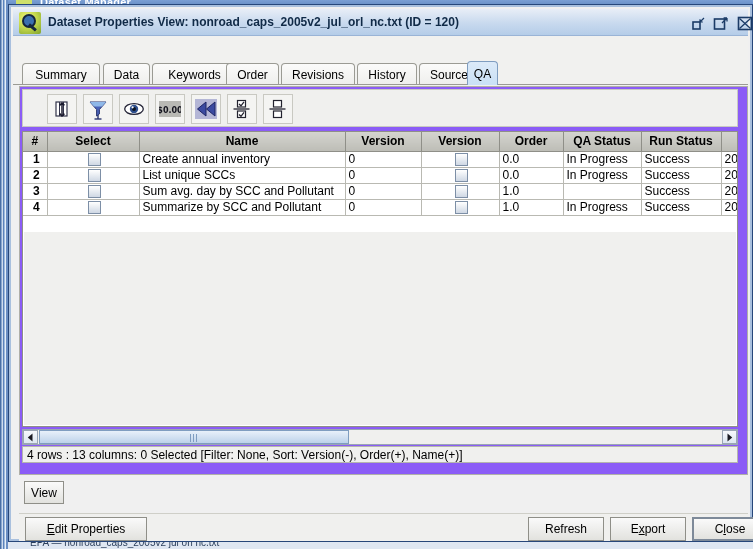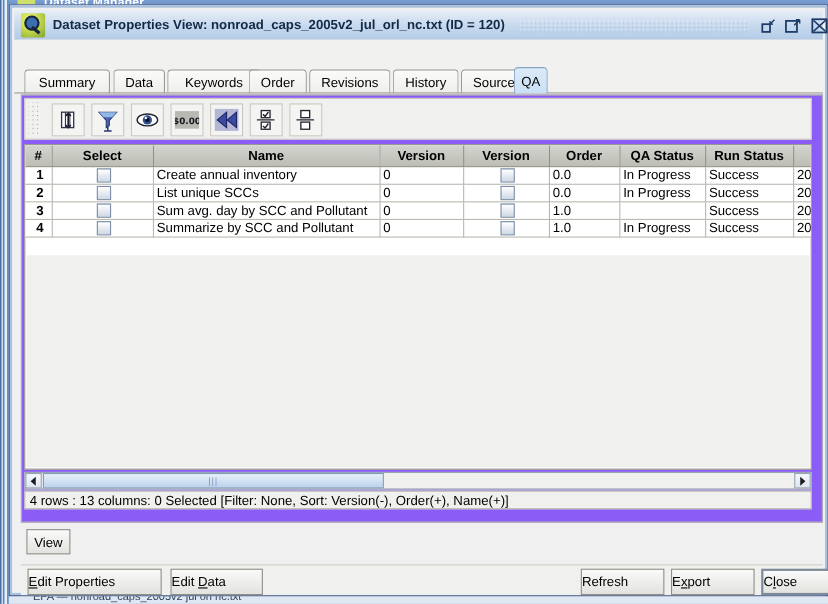--- a/index.html
+++ b/index.html
@@ -278,21 +278,21 @@
     background:#f0f0ee;
     border-top:1px solid #cfcfc8;
     box-sizing:border-box;
   }
   .btn{
     position:absolute;top:3px;height:24px;
     background:linear-gradient(#fafafa,#e2e2de);
     border:1px solid #8f8f88;
     box-sizing:border-box;
     font-size:12px;color:#000;
-    display:flex;align-items:center;justify-content:flex-start;
+    display:flex;align-items:center;justify-content:center;
     white-space:nowrap;
     cursor:default;
   }
   .btn.default{border:2px solid #7e8a99;}
   .mn{text-decoration:underline;}
 </style>
 </head>
 <body>
 
 <div id="bg-window-strip">
@@ -540,23 +540,20 @@
 
     <div id="statusline">4 rows : 13 columns: 0 Selected [Filter: None, Sort: Version(-), Order(+), Name(+)]</div>
   </div>
 
   <div id="view-btn">View</div>
 
   <div id="bottombar">
         <div class="btn" style="left: 6px; width: 122px;">
           <span><span class="mn">E</span>dit Properties</span>
         </div>
-        <div class="btn" style="left: 136px; width: 84px;">
-          <span>Edit <span class="mn">D</span>ata</span>
-        </div>
         <div class="btn" style="left: 509px; width: 76px;">
           <span>Refresh</span>
         </div>
         <div class="btn" style="left: 591px; width: 76px;">
           <span>E<span class="mn">x</span>port</span>
         </div>
         <div class="btn default" style="left: 673px; width: 76px;">
           <span>C<span class="mn">l</span>ose</span>
         </div>
       </div>

